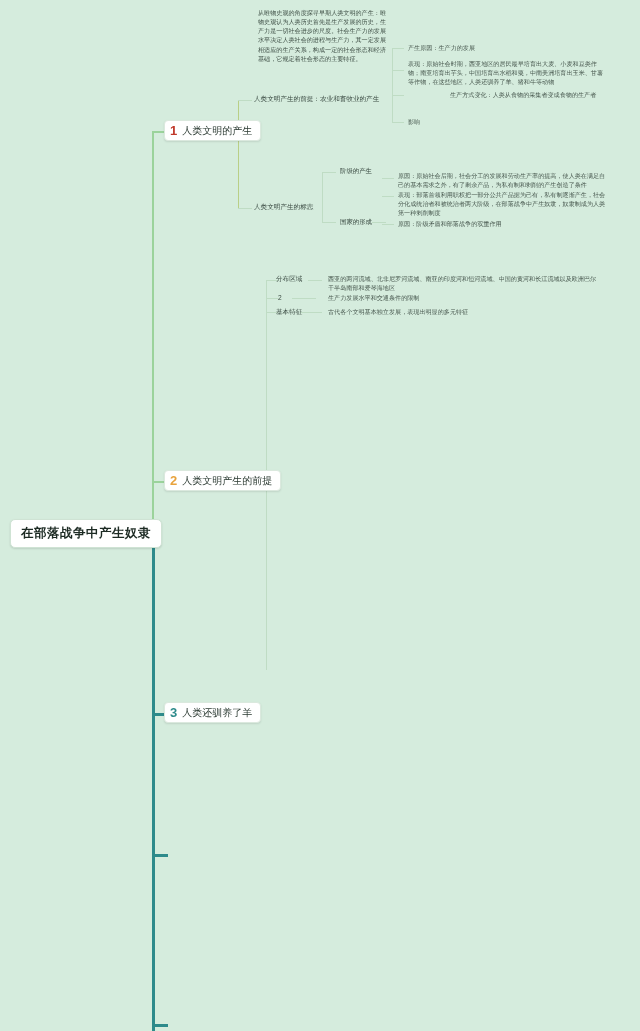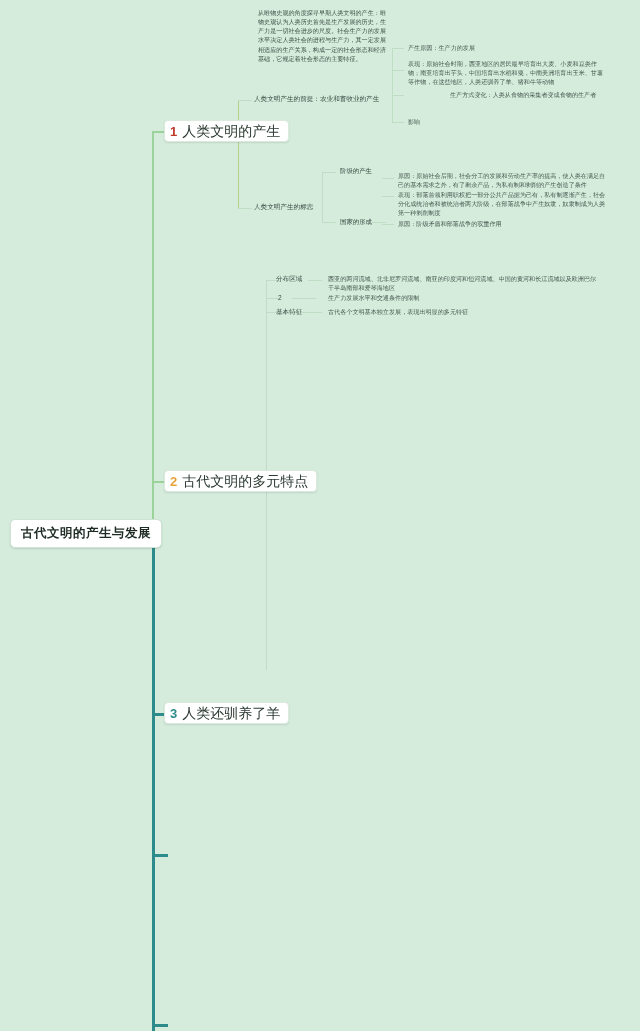--- a/index.html
+++ b/index.html
@@ -37,21 +37,21 @@
   
   .bnode{
     position:absolute;
     background:#ffffff;border:1px solid #dbe9de;border-radius:4px;
     padding:3px 8px 3px 5px;
     display:flex;align-items:center;gap:5px;
     box-shadow:0 1px 2px rgba(0,0,0,.10);
     white-space:nowrap;
   }
   .bnode .num{font-size:13px;font-weight:bold;line-height:1;}
-  .bnode .lbl{font-size:14px;color:#2b3a32;line-height:1;}
+  .bnode .lbl{font-size:10px;color:#2b3a32;line-height:1;}
 
   
   .n2{position:absolute;font-size:6.6px;color:#3a4a42;white-space:nowrap;line-height:1.35;}
   .n3{position:absolute;font-size:6.1px;color:#46564d;line-height:1.5;}
   .n3.wrap{white-space:normal;}
   .para{position:absolute;font-size:6.1px;color:#3d4d44;line-height:1.5;text-align:justify;}
 </style>
 </head>
 <body>
 
@@ -89,31 +89,31 @@
 
   <div class="ln v pale" style="left:266px;top:280px;height:390px;width:1px;"></div>
   <div class="ln h pale" style="left:266px;top:280px;width:12px;"></div>
   <div class="ln h pale" style="left:266px;top:298px;width:12px;"></div>
   <div class="ln h pale" style="left:266px;top:312px;width:12px;"></div>
   <div class="ln h pale" style="left:308px;top:280px;width:14px;"></div>
   <div class="ln h pale" style="left:292px;top:298px;width:24px;"></div>
   <div class="ln h pale" style="left:300px;top:312px;width:22px;"></div>
 
   <div id="root">
-    <span>古代文明的产生与发展</span>
+    <span>在部落战争中产生奴隶</span>
   </div>
 
   <div class="bnode" style="left:164px;top:120px;">
     <span class="num" style="color:#c0392b;">1</span>
     <span class="lbl">人类文明的产生</span>
   </div>
 
   <div class="bnode" style="left:164px;top:470px;">
     <span class="num" style="color:#e8a33d;">2</span>
-    <span class="lbl">古代文明的多元特点</span>
+    <span class="lbl">人类文明产生的前提</span>
   </div>
 
   <div class="bnode" style="left:164px;top:702px;">
     <span class="num" style="color:#2e8b8b;">3</span>
     <span class="lbl">人类还驯养了羊</span>
   </div>
 
   <div class="para" style="left:258px;top:8px;width:128px;">从唯物史观的角度探寻早期人类文明的产生：唯物史观认为人类历史首先是生产发展的历史，生产力是一切社会进步的尺度。社会生产力的发展水平决定人类社会的进程与生产力，其一定发展相适应的生产关系，构成一定的社会形态和经济基础，它规定着社会形态的主要特征。</div>
 
   <div class="n2" style="left:254px;top:95px;">人类文明产生的前提：农业和畜牧业的产生</div>

